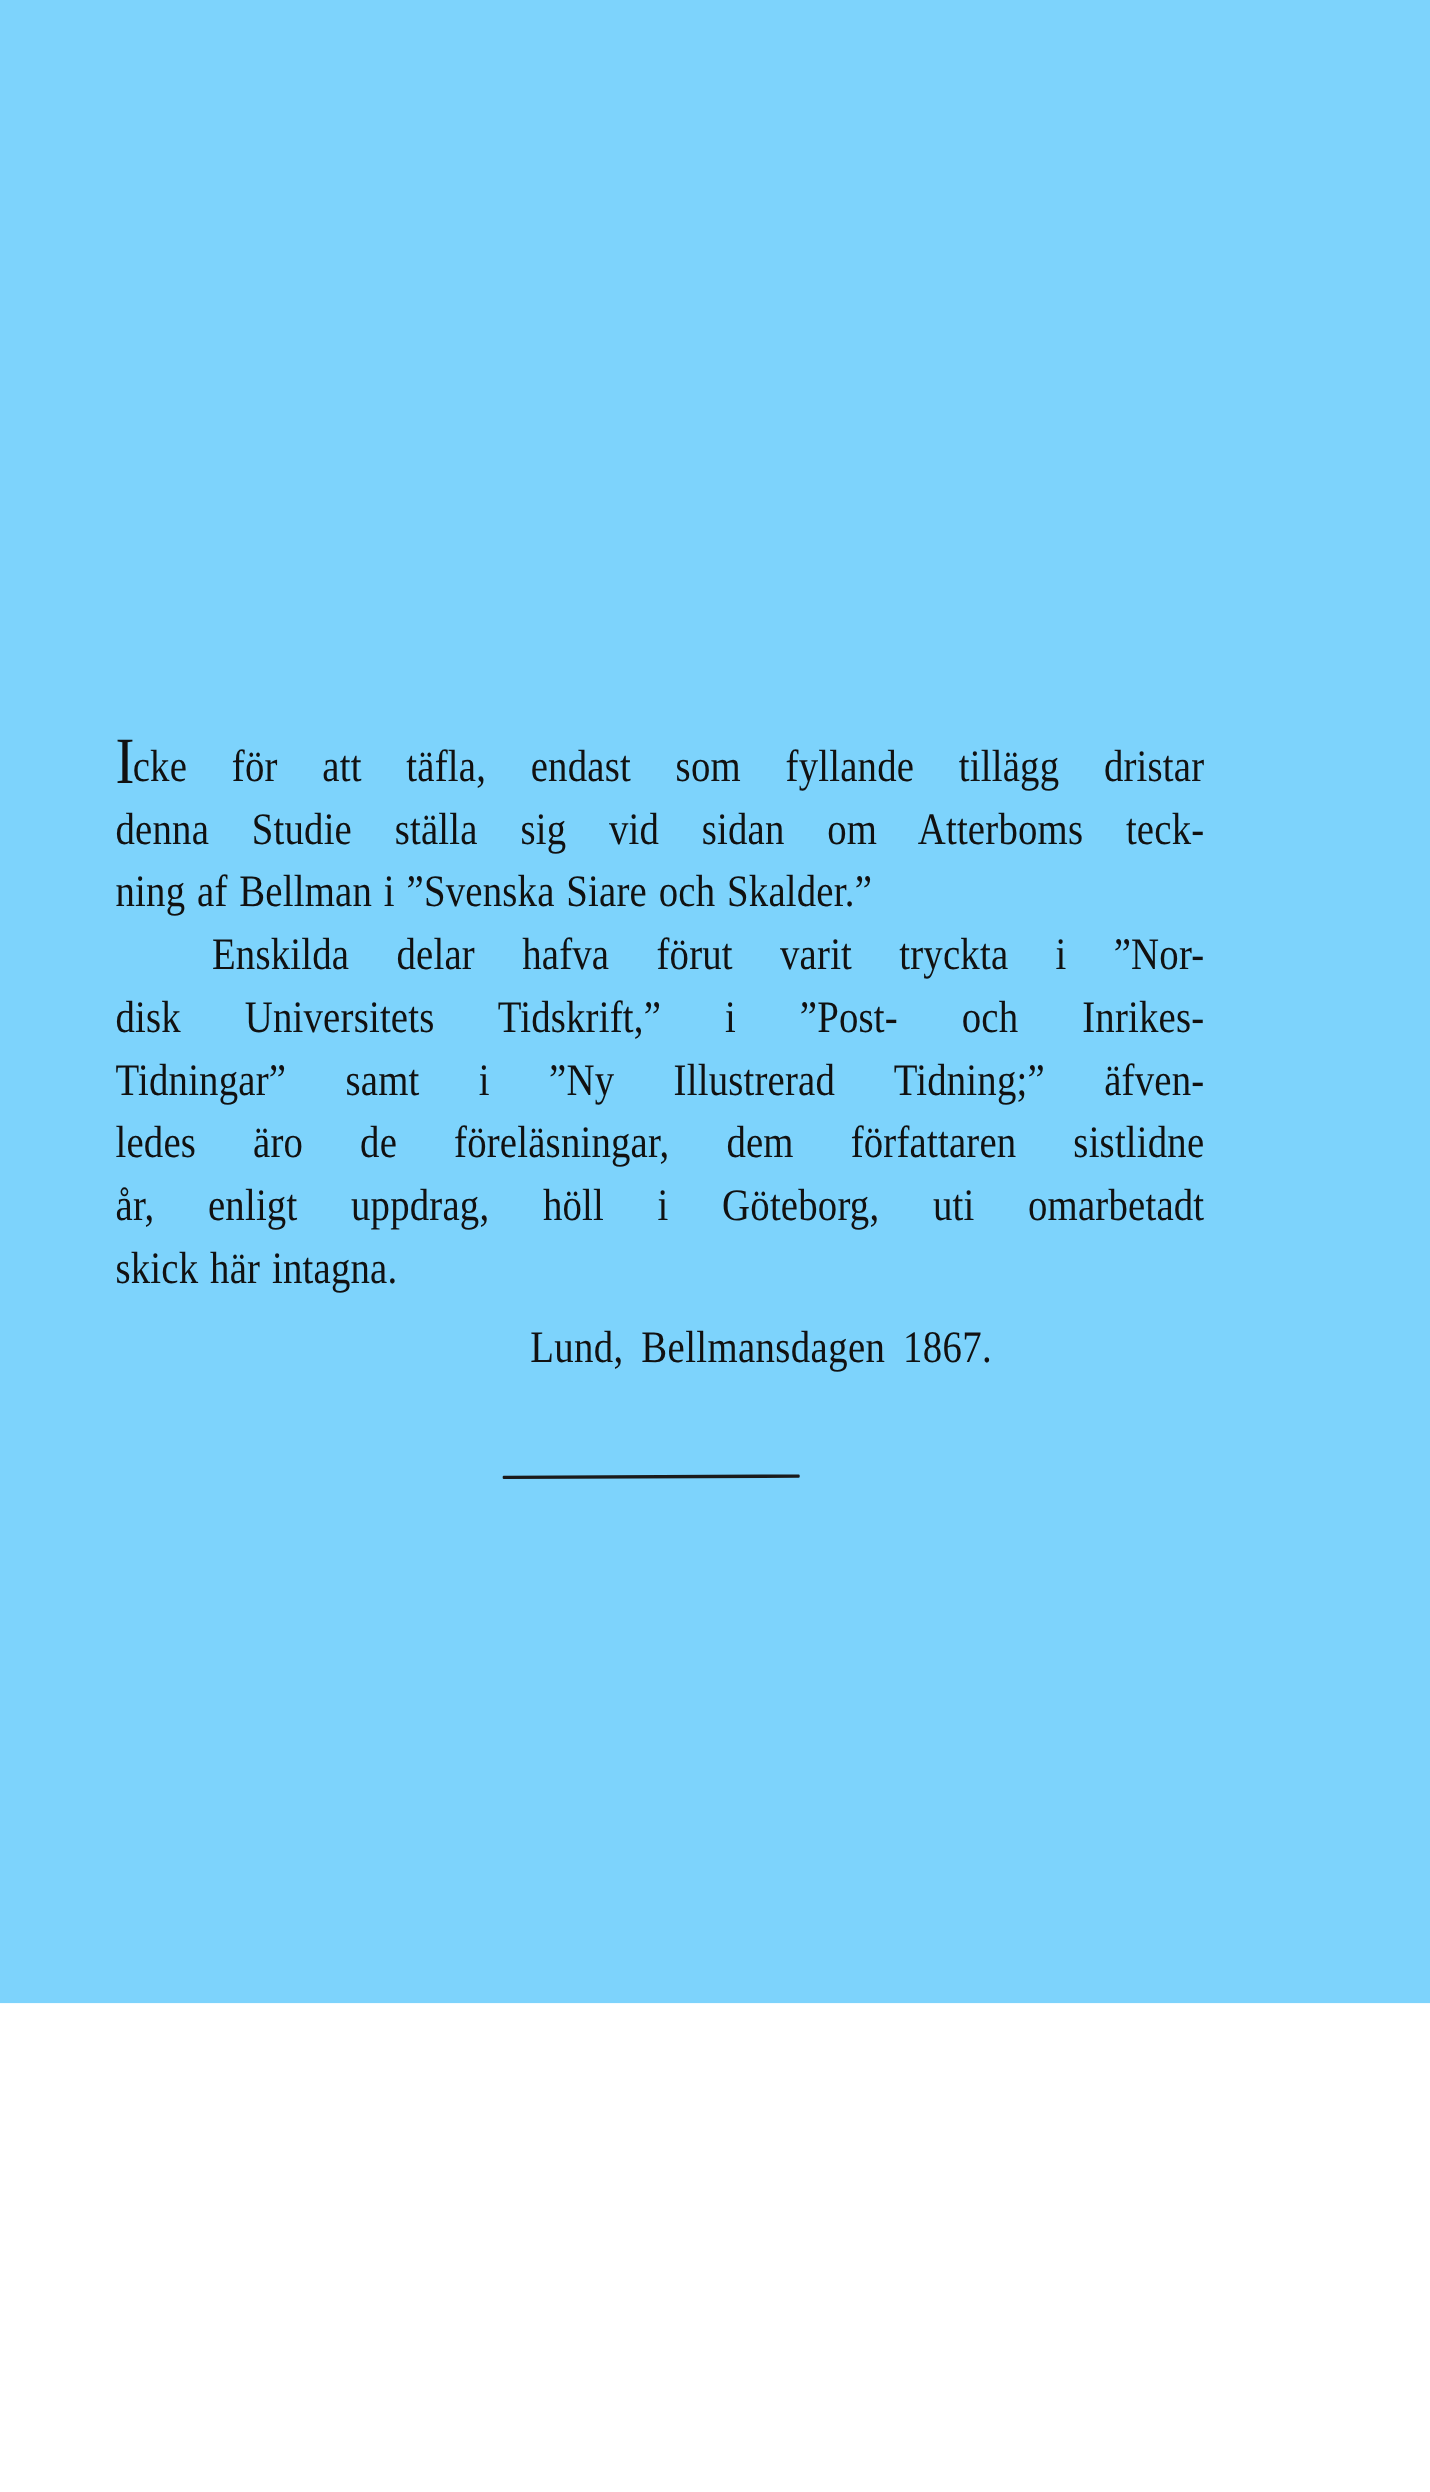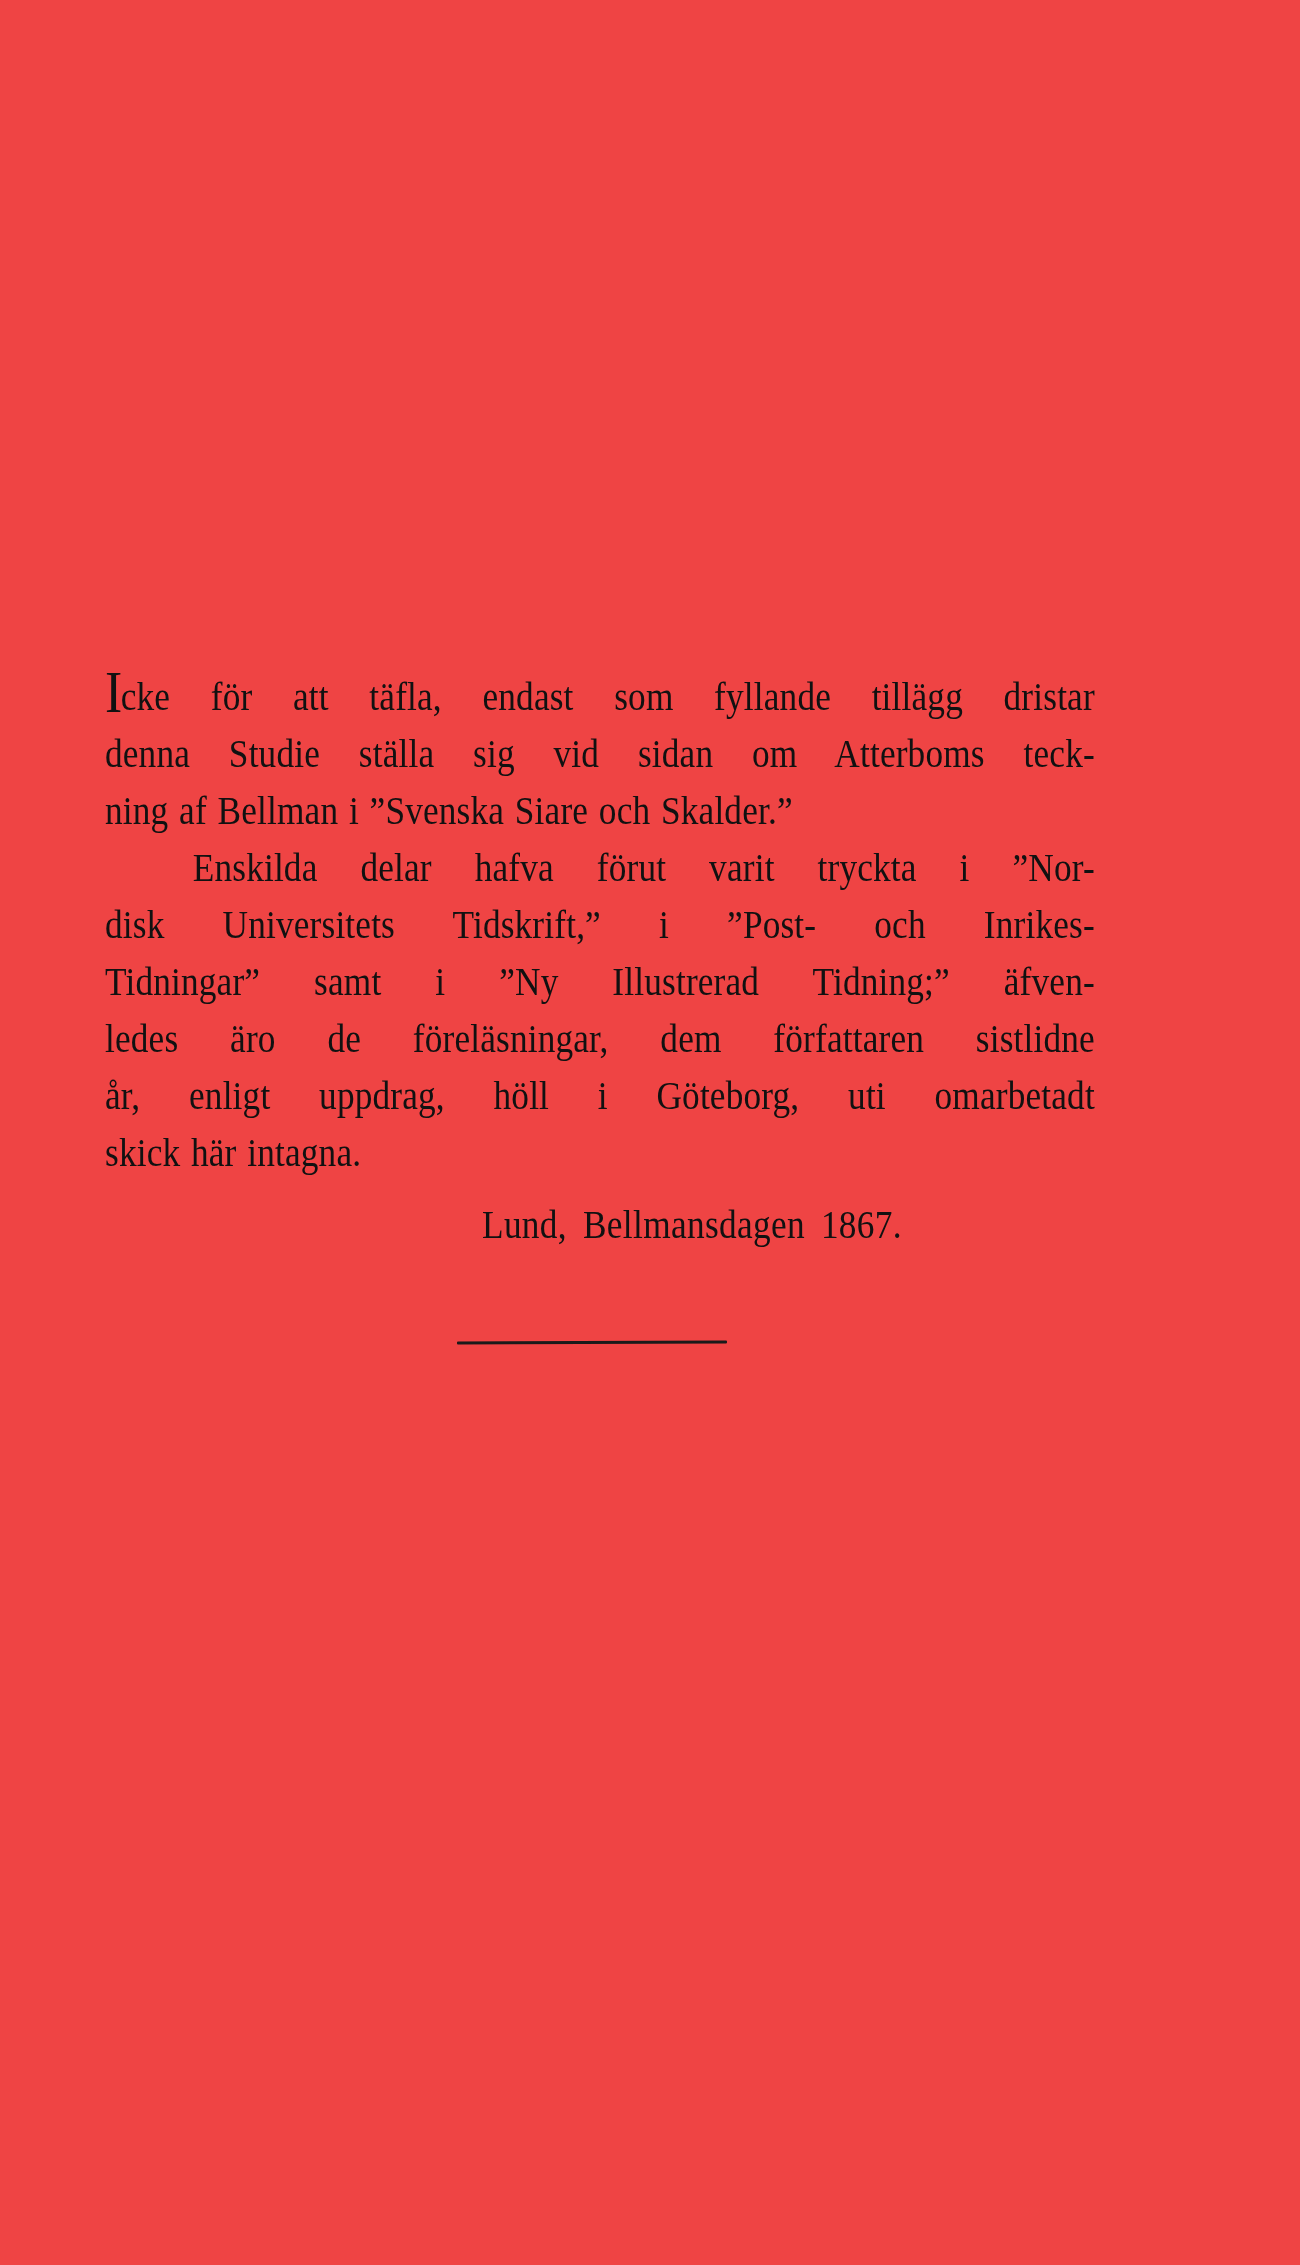--- a/index.html
+++ b/index.html
@@ -13,22 +13,22 @@
       position: relative;
       overflow: hidden;
       font-family: "Liberation Serif", "DejaVu Serif", serif;
       color: #111111;
     }
     .page {
       position: absolute;
       left: 0;
       top: 0;
       width: 1300px;
-      height: 2265px;
-      background: #ef4444;
+      height: 1821px;
+      background: #7dd3fc;
     }
     .text-block {
       position: absolute;
       left: 105px;
       top: 668px;
       width: 990px;
     }
     .line {
       display: block;
       height: 57px;

